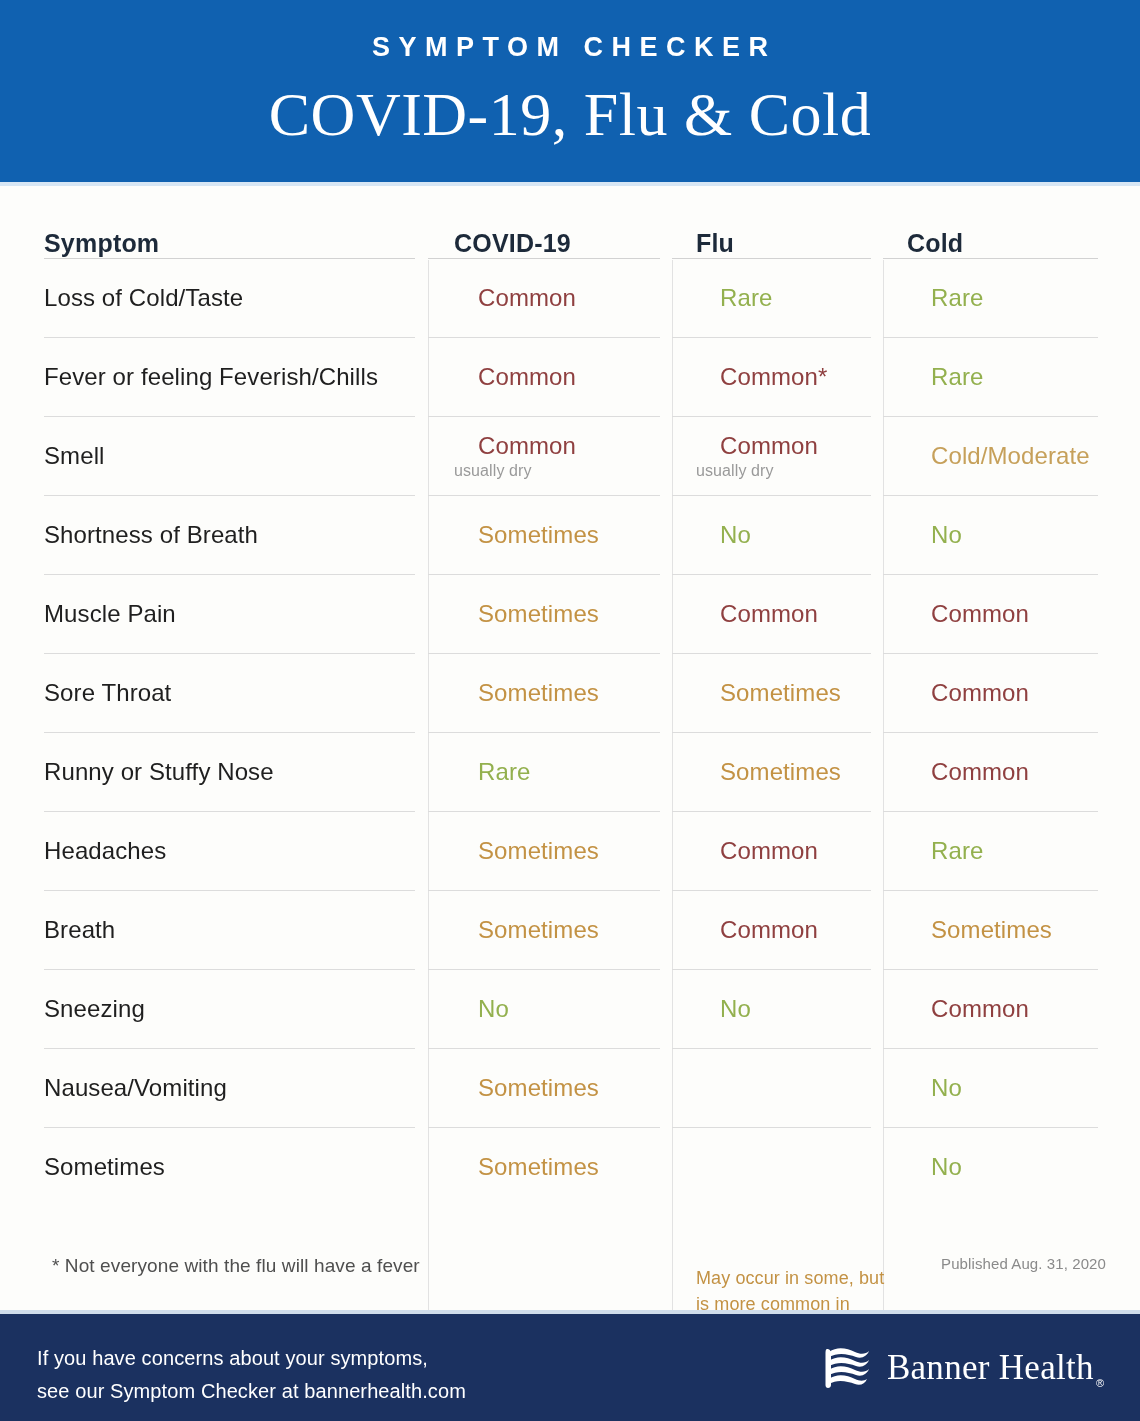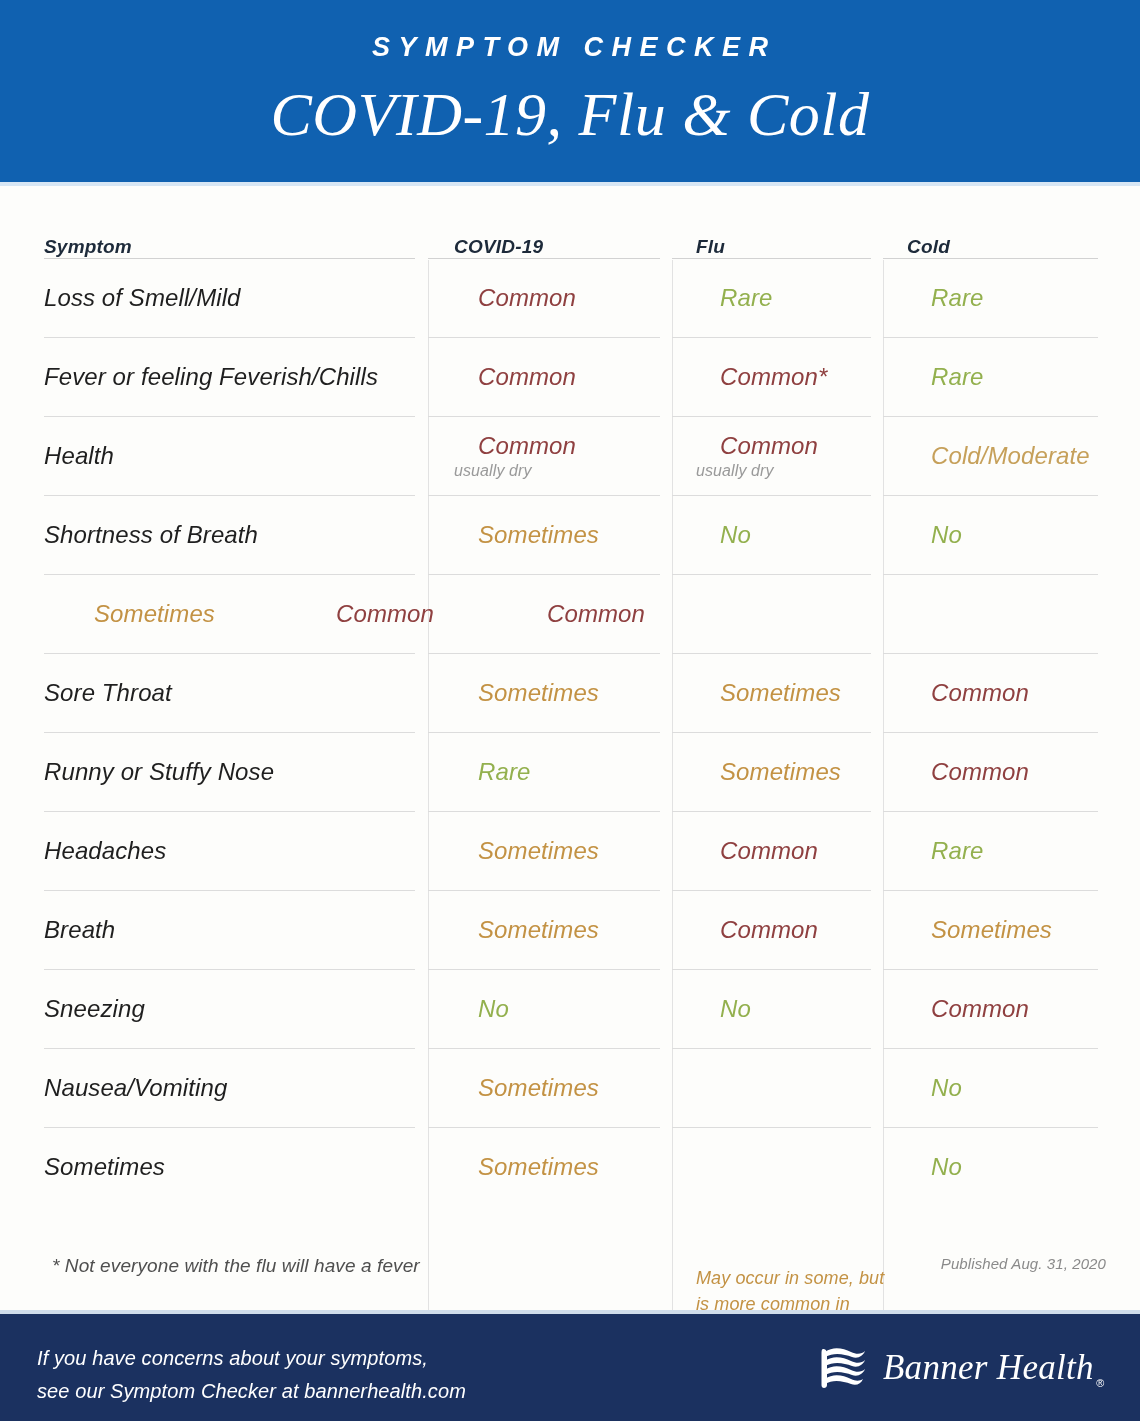--- a/index.html
+++ b/index.html
@@ -13,21 +13,20 @@
     font-family: "Liberation Sans", sans-serif;
     -webkit-font-smoothing: antialiased;
   }
 
   .poster {
     position: relative;
     width: 1140px;
     height: 1421px;
     overflow: hidden;
     background: #fdfdfb;
-    font-style: italic;
   }
 
   
   .header {
     position: absolute;
     left: 0; top: 0;
     width: 1140px;
     height: 182px;
     background: #1061B0;
     box-sizing: border-box;
@@ -98,21 +97,21 @@
   }
   .c-sym   { width: 384px; padding-right: 14px; }
   .c-covid { width: 244px; padding-left: 26px; }
   .c-flu   { width: 211px; padding-left: 24px; }
   .c-cold  { width: 215px; padding-left: 24px; }
 
   
   .head-row { height: 72px; align-items: flex-end; }
   .head-row .cell { justify-content: flex-end; padding-bottom: 2px; }
   .col-head {
-    font-size: 19px;
+    font-size: 25px;
     font-weight: bold;
     color: #1d2a3a;
     letter-spacing: 0.2px;
     line-height: 1;
   }
 
   
   .divider {
     display: flex;
     height: 1px;
@@ -287,21 +286,21 @@
       <div class="divider heavy">
         <span class="d-sym"></span>
           <span class="d-covid"></span>
           <span class="d-flu"></span>
           <span class="d-cold"></span>
       </div>
 
       <div id="rows-host">
           <div class="row data-row">
             <div class="cell c-sym">
-              <div class="sym-label">Loss of Smell/Mild</div>
+              <div class="sym-label">Loss of Cold/Taste</div>
             </div>
             <div class="cell c-covid">
               <div class="val v-common">Common</div>
             </div>
             <div class="cell c-flu">
               <div class="val v-rare">Rare</div>
             </div>
             <div class="cell c-cold">
               <div class="val v-rare">Rare</div>
             </div>
@@ -327,21 +326,21 @@
             </div>
           </div>
           <div class="divider">
             <span class="d-sym"></span>
             <span class="d-covid"></span>
             <span class="d-flu"></span>
             <span class="d-cold"></span>
           </div>
           <div class="row data-row">
             <div class="cell c-sym">
-              <div class="sym-label">Health</div>
+              <div class="sym-label">Smell</div>
             </div>
             <div class="cell c-covid">
               <div class="val v-common">Common</div>
               <div class="val-sub">usually dry</div>
             </div>
             <div class="cell c-flu">
               <div class="val v-common">Common</div>
               <div class="val-sub">usually dry</div>
             </div>
             <div class="cell c-cold">
@@ -368,20 +367,23 @@
               <div class="val v-no">No</div>
             </div>
           </div>
           <div class="divider">
             <span class="d-sym"></span>
             <span class="d-covid"></span>
             <span class="d-flu"></span>
             <span class="d-cold"></span>
           </div>
           <div class="row data-row">
+            <div class="cell c-sym">
+              <div class="sym-label">Muscle Pain</div>
+            </div>
             <div class="cell c-covid">
               <div class="val v-sometimes">Sometimes</div>
             </div>
             <div class="cell c-flu">
               <div class="val v-common">Common</div>
             </div>
             <div class="cell c-cold">
               <div class="val v-common">Common</div>
             </div>
           </div>

